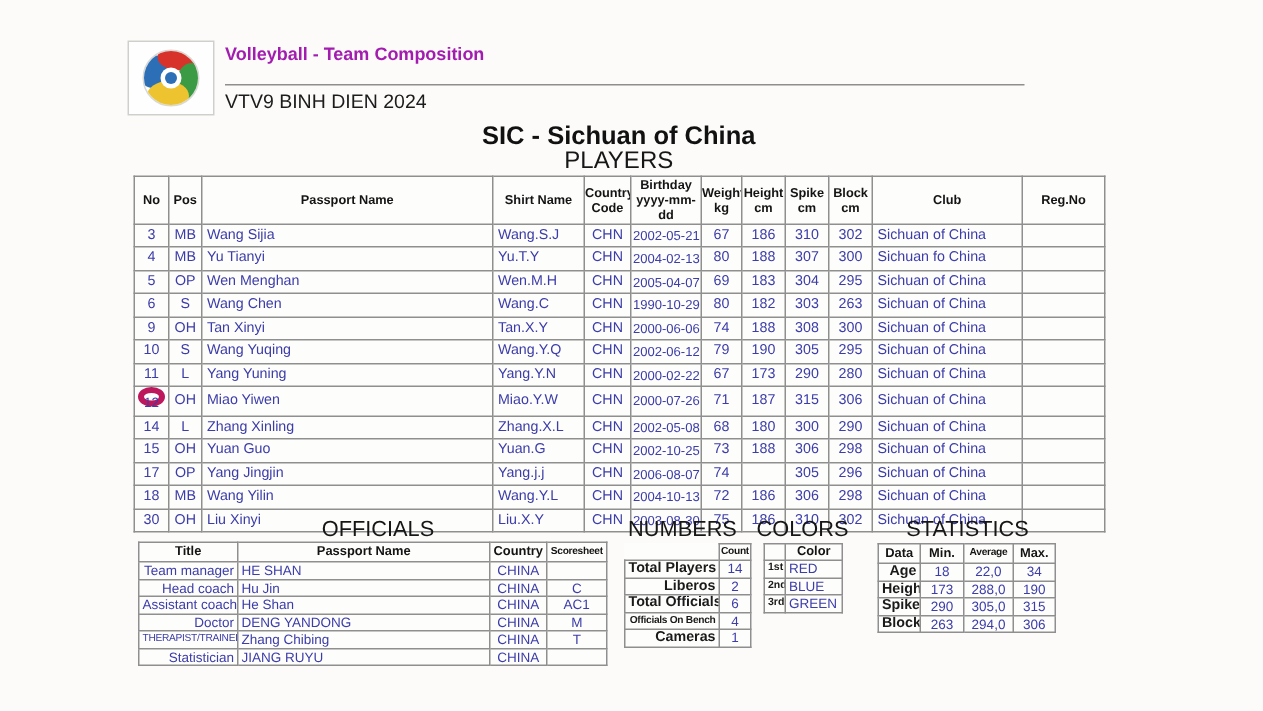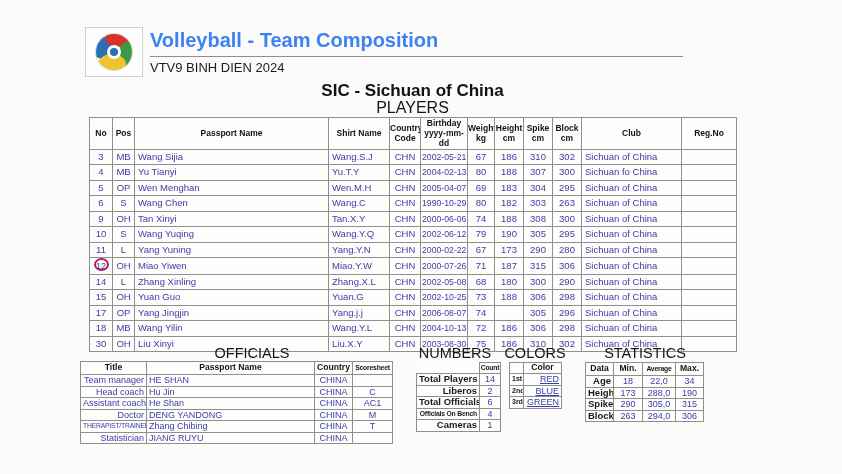--- a/index.html
+++ b/index.html
@@ -4,22 +4,22 @@
 <style>
   * { margin:0; padding:0; box-sizing:border-box; }
   html,body { width:842px; height:474px; overflow:hidden; background:#fbfaf7;
               font-family:"Liberation Sans", sans-serif; }
   .sheet { position:absolute; inset:0; background:#fcfbf9; }
 
   
   .team-logo-box { position:absolute; left:85px; top:27px; width:58px; height:50px;
                    border:1px solid #cfcfcb; background:#fefefe;
                    display:flex; align-items:center; justify-content:center; }
-  .header-title { position:absolute; left:150px; top:29px; font-size:20px;
-                  font-weight:bold; color:#3b82f6; }
+  .header-title { position:absolute; left:150px; top:29px; font-size:12px;
+                  font-weight:bold; color:#a21caf; }
   .header-rule { position:absolute; left:150px; top:56px; width:533px; height:0;
                  border-top:1.4px solid #8e8e8e; }
   .header-subtitle { position:absolute; left:150px; top:60px; font-size:13px; color:#1c1c1c; }
   .avc-box { position:absolute; left:683px; top:25px; width:50px; height:52px;
              border:1.5px solid #8e8e8e; background:#fff;
              display:flex; align-items:center; justify-content:center; }
 
   .team-title { position:absolute; left:89px; top:81px; width:647px; text-align:center;
                 font-size:17px; font-weight:bold; color:#111; }
   .section-caption { position:absolute; text-align:center; font-size:14.5px; color:#161616; }
@@ -37,42 +37,42 @@
   .small { font-size:6.8px !important; letter-spacing:-0.2px; }
 
   
   #players-table { left:89px; top:117px; width:647px; }
   #players-table th { font-size:8.5px; line-height:1.2; height:23px; }
   #players-table td { font-size:9.5px; height:14.5px; line-height:14.5px;
                       text-align:center; padding:0 1px; }
   #players-table td:nth-child(3), #players-table td:nth-child(4),
   #players-table td:nth-child(11) { text-align:left; padding-left:3px; }
   #players-table td:nth-child(6) { font-size:8.7px; }
-  .circled { display:inline-block; border:2px solid #be185d; border-radius:50%;
+  .circled { display:inline-block; border:4px solid #be185d; border-radius:50%;
              min-width:15px; height:13px; line-height:12px; font-size:9px; }
 
   
   .mini td { font-size:9px; height:10.5px; line-height:10.5px; padding:0 2px; }
   .mini th { font-size:8.6px; height:13px; line-height:1.1; }
 
-  #officials-table { left:80px; top:361px; width:312px;padding-left:16px; }
+  #officials-table { left:92px; top:361px; width:312px;padding-left:16px; }
   #officials-table td:nth-child(1) { text-align:right; font-weight:normal; }
   #officials-table td:nth-child(2) { text-align:left;margin-top:19px; }
   #officials-table td:nth-child(3), #officials-table td:nth-child(4) { text-align:center; }
 
   #numbers-table { left:416px; top:362px; width:84px; }
   #numbers-table th:first-child { border:none; background:transparent; }
   #numbers-table th { height:11px; }
   #numbers-table td:nth-child(1) { text-align:right; font-weight:bold; color:#1a1a1a; font-size:9.5px; }
   #numbers-table td:nth-child(2) { text-align:center; }
 
   #colors-table { left:509px; top:362px; width:52px; }
   #colors-table th { height:11px; }
   #colors-table td:nth-child(1) { text-align:center; font-weight:bold; color:#1a1a1a; font-size:7px; }
-  #colors-table td:nth-child(2) { text-align:right;text-decoration:underline; }
+  #colors-table td:nth-child(2) { text-align:left; }
 
   #stats-table { left:585px; top:362px; width:118px; }
   #stats-table td:nth-child(1) { text-align:right; font-weight:bold; color:#1a1a1a; font-size:9.5px; }
   #stats-table td:nth-child(n+2) { text-align:center; }
 </style>
 </head>
 <body>
 
 <div class="sheet">
 

